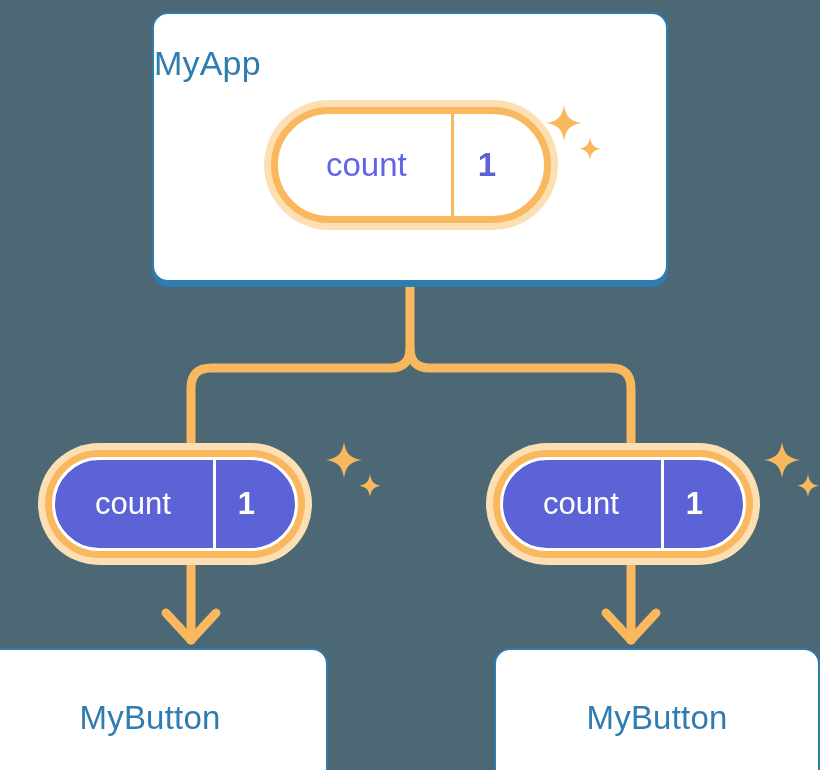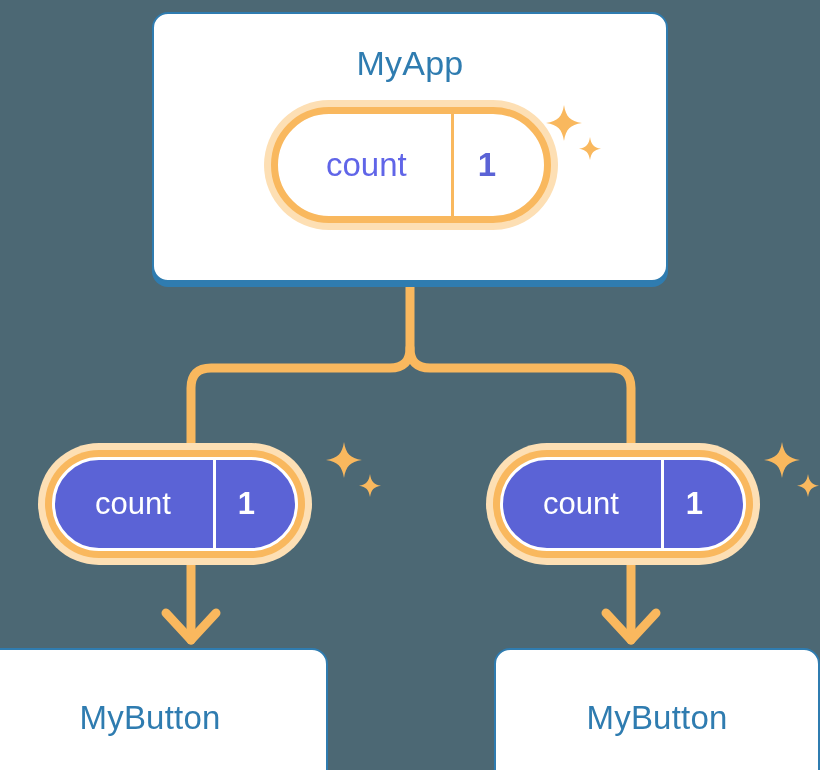--- a/index.html
+++ b/index.html
@@ -38,21 +38,20 @@
     border-radius: 14px;
     box-shadow: 0 5px 0 0 #2f7cb0;
     z-index: 2;
     box-sizing: border-box;
   }
   .card-title {
     color: #2f7cb0;
     font-size: 34px;
     font-weight: 400;
     letter-spacing: 0.2px;
-    text-align: center;
     white-space: nowrap;
   }
 
   
   #root-card {
     left: 152px;
     top: 12px;
     width: 516px;
     height: 270px;
     border-radius: 16px;

